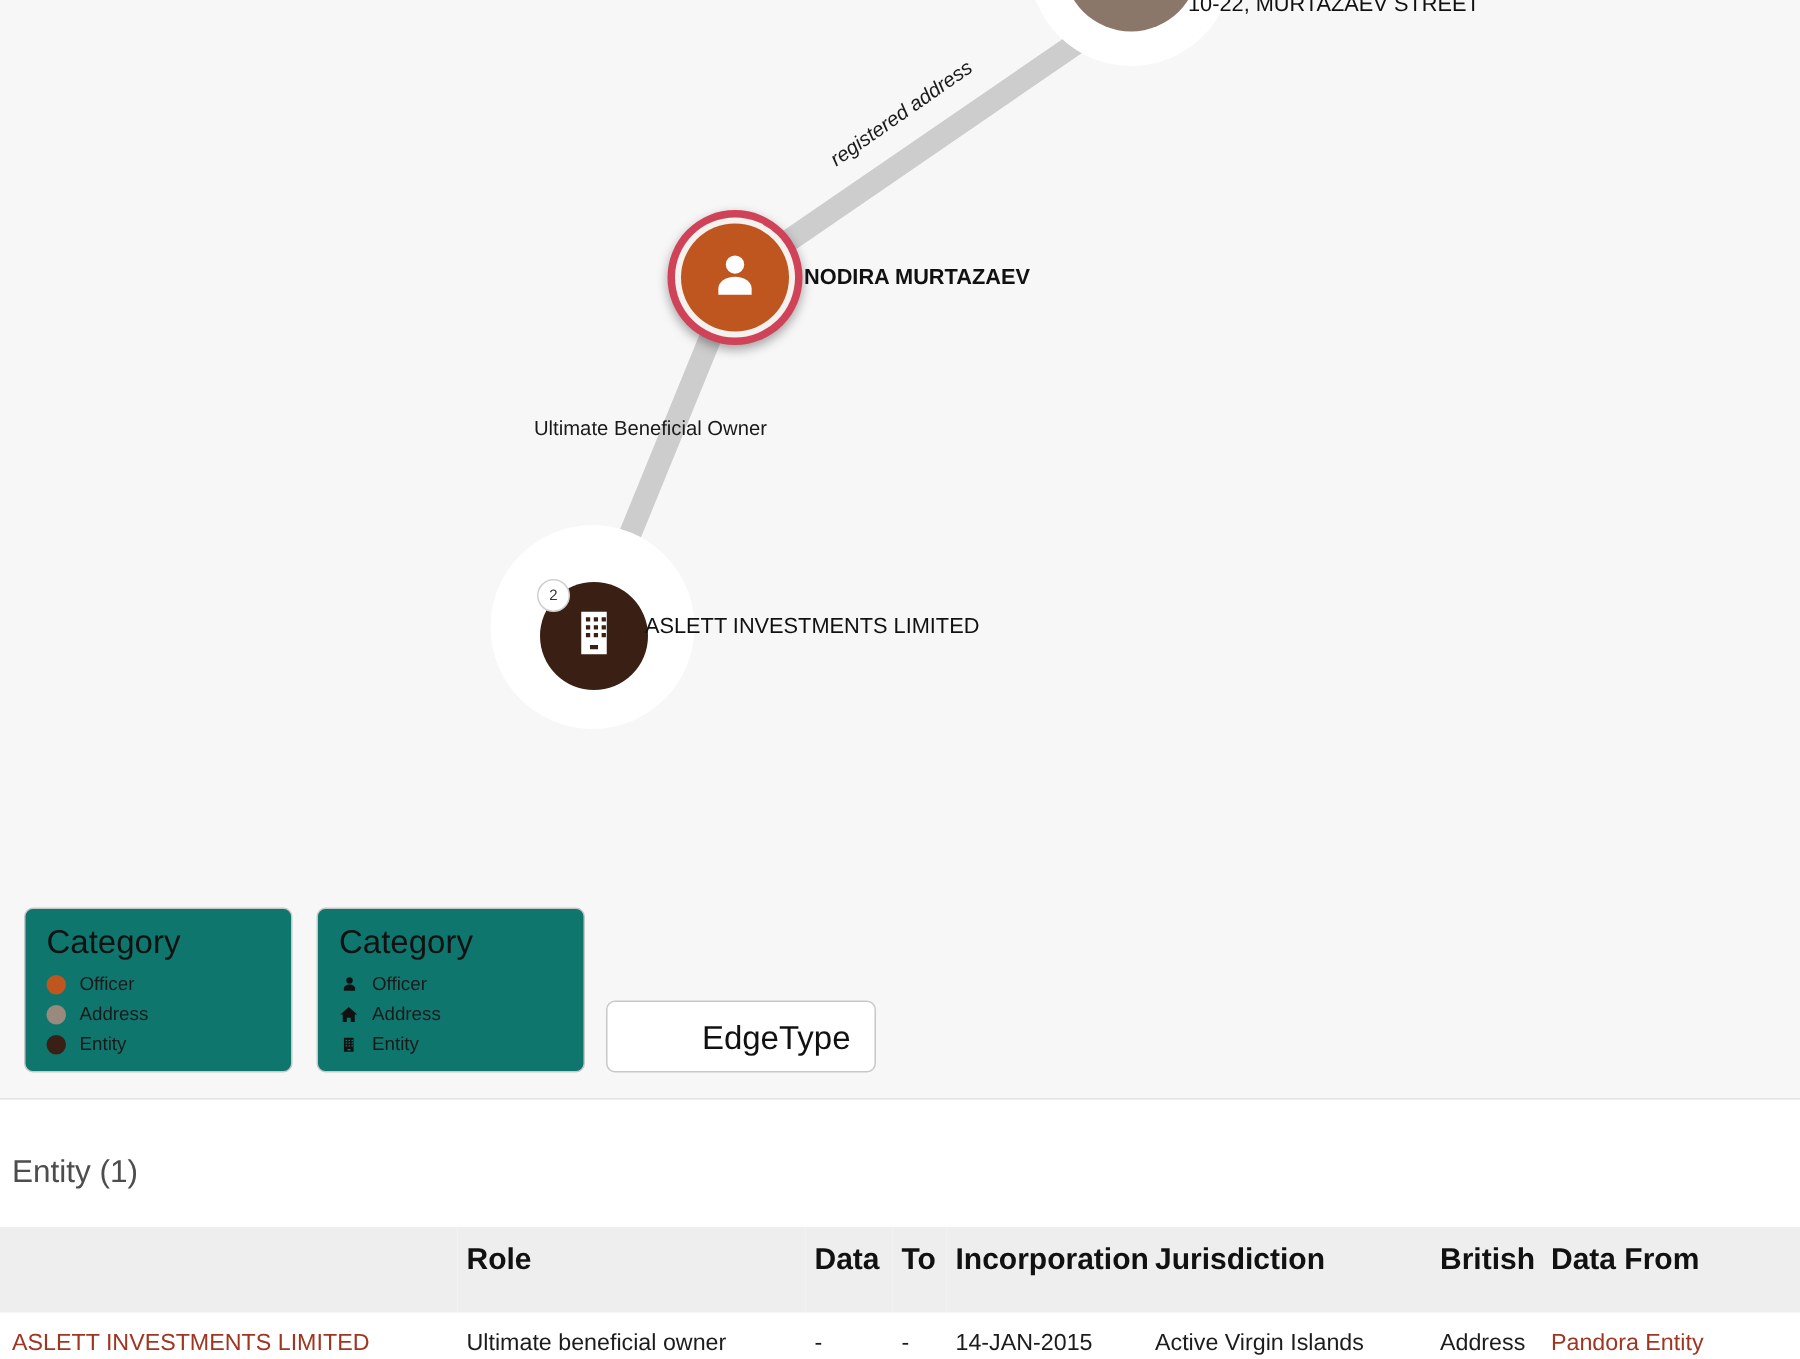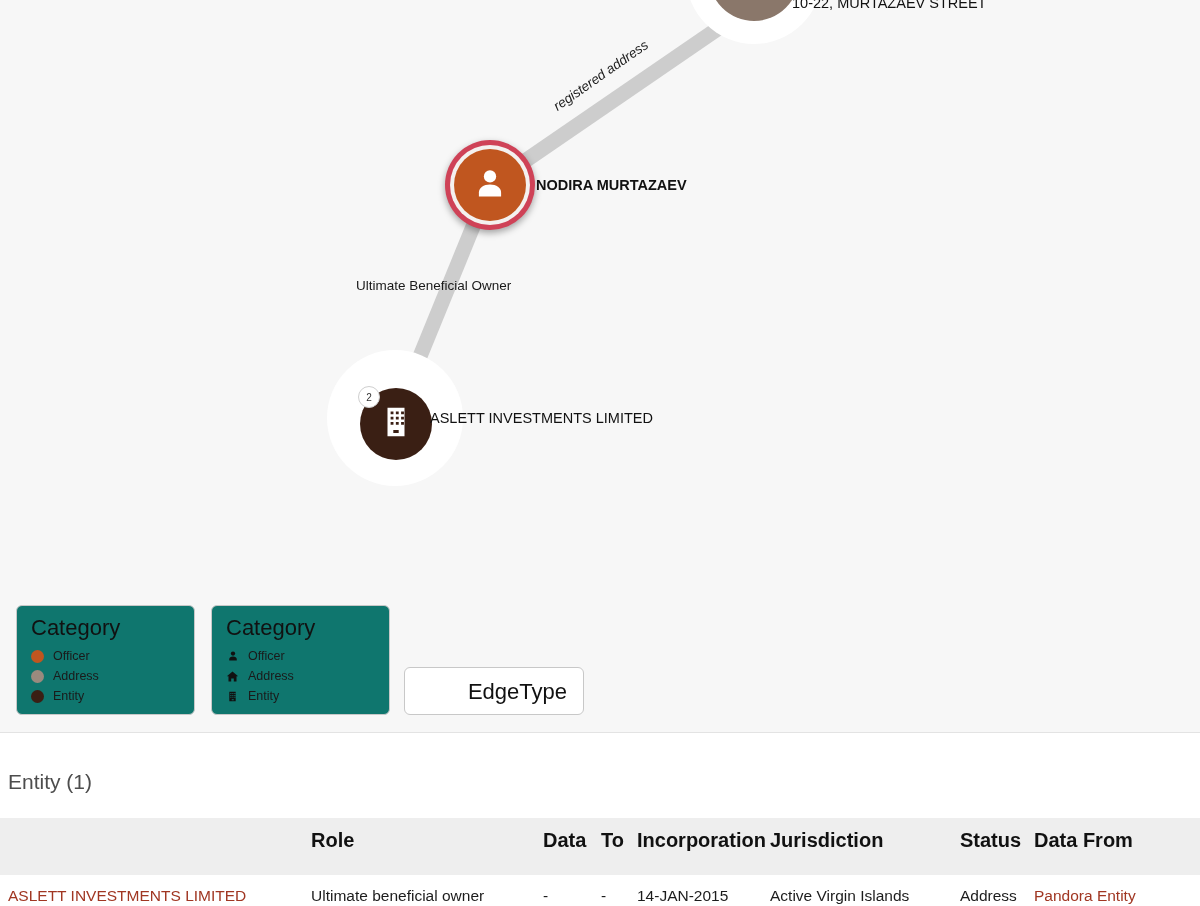--- a/index.html
+++ b/index.html
@@ -299,21 +299,21 @@
 
   <table>
     <thead>
       <tr>
         <th class="col-name"></th>
         <th class="col-role">Role</th>
         <th class="col-from">Data</th>
         <th class="col-to">To</th>
         <th class="col-incorp">Incorporation</th>
         <th class="col-juris">Jurisdiction</th>
-        <th class="col-status">Status</th>
+        <th class="col-status">British</th>
         <th class="col-source">Data From</th>
       </tr>
     </thead>
     <tbody>
       <tr>
         <td class="col-name link">ASLETT INVESTMENTS LIMITED</td>
         <td class="col-role">Ultimate beneficial owner</td>
         <td class="col-from">-</td>
         <td class="col-to">-</td>
         <td class="col-incorp">14-JAN-2015</td>

